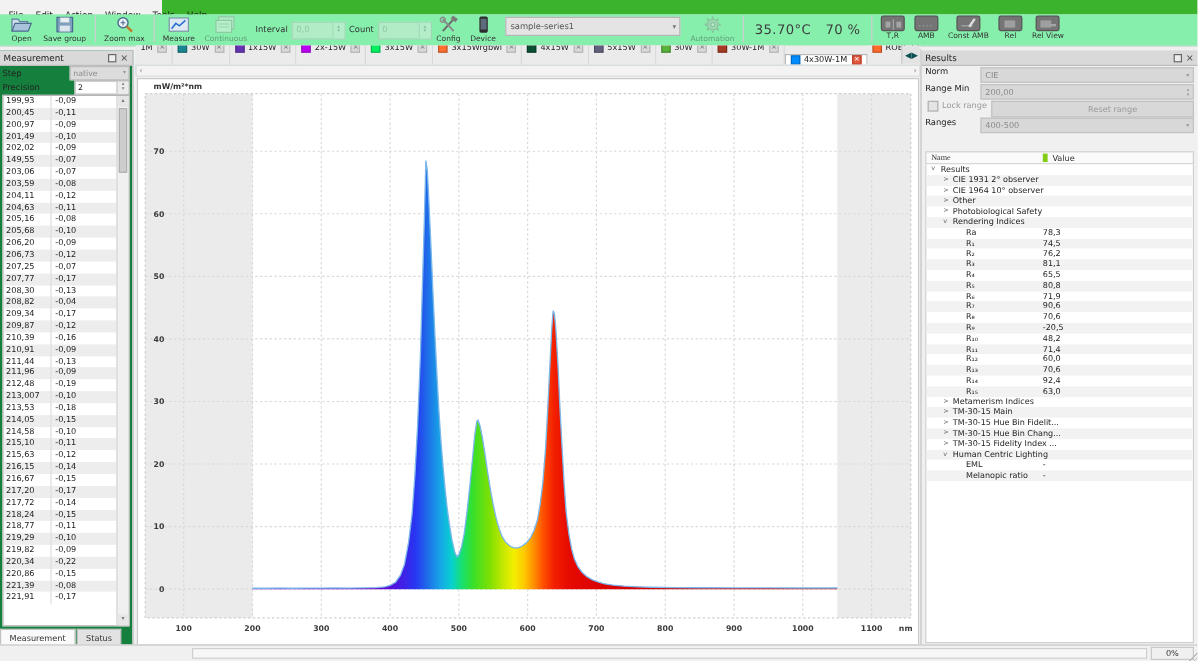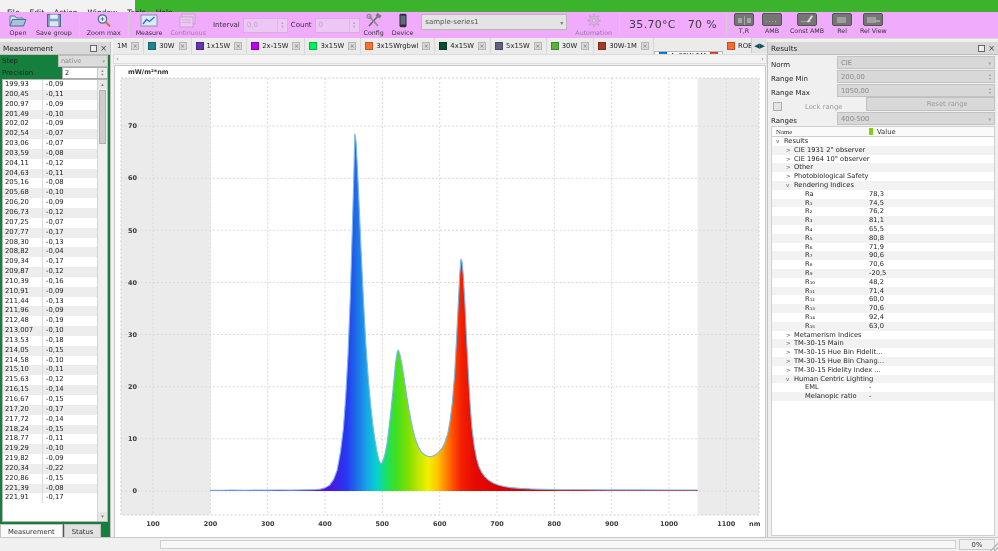--- a/index.html
+++ b/index.html
@@ -3,42 +3,42 @@
 <meta charset="utf-8">
 <style>
   html,body{margin:0;padding:0;}
   body{width:998px;height:551px;background:#f0f0f0;font-family:"DejaVu Sans",sans-serif;font-size:8px;color:#222;overflow:hidden;position:relative;-webkit-font-smoothing:antialiased;}
   
   .menubar{position:absolute;top:0;left:0;right:0;height:12px;background:#f2f2f2;border-bottom:1px solid #e0e0e0;}
   .menu-accent{position:absolute;top:0;left:135px;right:0;height:12px;background:#3cb32c;}
   .menu-items{position:absolute;top:0;left:2px;height:12px;display:flex;align-items:center;}
   .menu-item{padding:0 5px;font-size:7.5px;color:#1a1a1a;line-height:12px;margin-top:13px;}
   
-  .toolbar{position:absolute;top:12px;left:0;right:0;height:26px;background:#f0abfc;border-bottom:1px solid #dadada;display:flex;align-items:flex-start;padding-left:4px;}
+  .toolbar{position:absolute;top:12px;left:0;right:0;height:26px;background:#86efac;border-bottom:1px solid #dadada;display:flex;align-items:flex-start;padding-left:4px;}
   .tbtn{display:flex;flex-direction:column;align-items:center;justify-content:flex-start;height:25px;padding:1px 4px 0 4px;}
   .tbtn svg{display:block;}
   .tlabel{font-size:6.3px;color:#333;margin-top:1px;white-space:nowrap;}
   .tsep{width:1px;height:22px;background:#cfcfcf;margin:1px 3px 0 3px;}
   .disabledish{opacity:.45;}
   .tfield{display:flex;align-items:center;height:25px;padding-top:0;}
   .tfield-label{font-size:7px;color:#333;margin:0 3px;}
   .spin{display:flex;align-items:stretch;background:#e9e9e9;border:1px solid #b9b9b9;height:13px;margin-top:1px;}
   .spin .val{width:30px;font-size:7px;color:#9a9a9a;padding:2px 0 0 3px;}
   .spin-arrows{display:flex;flex-direction:column;justify-content:center;width:9px;border-left:1px solid #c9c9c9;background:#ececec;}
   .spin-arrows i{font-style:normal;font-size:4.5px;line-height:4px;color:#888;text-align:center;}
   .combo{display:flex;align-items:center;justify-content:space-between;background:#e4e4e4;border:1px solid #b6b6b6;height:14px;width:138px;margin:2px 4px 0 4px;padding:0 3px;}
   .combo .val{font-size:7px;color:#555;}
   .combo .arr{font-size:6px;color:#777;}
   .temp{display:flex;align-items:center;height:24px;font-size:11px;color:#3c3c3c;letter-spacing:.3px;}
   .temp span{margin:0 6px;}
   .dbtn{display:flex;flex-direction:column;align-items:center;height:25px;padding:1px 4px 0 4px;}
   .dicon{width:20px;height:13px;background:#757575;border:1px solid #545454;border-radius:2px;position:relative;box-sizing:border-box;}
   .dicon i{position:absolute;background:#a5a5a5;}
   
-  .tabbar{position:absolute;top:38px;left:113px;width:654px;height:16px;background:#ebebeb;border-bottom:7px solid #0ea5e9;display:flex;align-items:center;overflow:hidden;}
+  .tabbar{position:absolute;top:38px;left:113px;width:654px;height:16px;background:#ebebeb;border-bottom:7px solid #0ea5e9;display:flex;align-items:flex-end;overflow:hidden;}
   .stab{display:flex;align-items:center;padding:0 4px;border-right:1px solid #d8d8d8;background:#ebebeb;white-space:nowrap;}
   .stab.active{background:#ffffff;border:1px solid #b9b9b9;border-bottom:none;margin-top:19px;}
   .chip{width:8px;height:8px;margin-right:3px;border:1px solid rgba(0,0,0,.25);box-sizing:border-box;}
   .stab .lbl{font-size:6.8px;color:#222;margin-right:4px;}
   .tclose{width:8px;height:8px;background:#d9d9d9;border:1px solid #b5b5b5;color:#777;font-size:6px;line-height:6px;text-align:center;box-sizing:border-box;}
   .tclose.red{background:#e2593f;border-color:#b8402c;color:#fff;}
   .tab-nav{position:absolute;right:0;top:0;height:15px;display:flex;align-items:center;background:#e3e3e3;border-left:1px solid #c9c9c9;padding:0 2px;font-size:7px;color:#0d4f52;}
   
   .ldock{position:absolute;left:0;top:42px;width:111px;bottom:13px;background:#15803d;border-right:1px solid #c2c2c2;box-sizing:border-box;}
   .dock-title{height:12px;background:#d9d9d9;border-bottom:1px solid #bdbdbd;display:flex;align-items:center;justify-content:space-between;padding:0 3px;}
@@ -69,21 +69,21 @@
   
   .cdock{position:absolute;left:113px;top:54px;width:654px;bottom:13px;background:#f0f0f0;}
   .hstrip{position:absolute;left:0;right:0;top:0;height:10px;background:#f3f3f3;border:1px solid #ddd;box-sizing:border-box;display:flex;justify-content:space-between;align-items:center;}
   .hstrip .a{font-size:7px;color:#8a8a8a;line-height:8px;padding:0 2px;}
   .canvas{position:absolute;left:1px;right:1px;top:11px;bottom:0;background:#ffffff;border:1px solid #c9c9c9;box-sizing:border-box;}
   .canvas svg{width:100%;height:100%;display:block;}
   svg text{font-family:"DejaVu Sans",sans-serif;}
   
   .rdock{position:absolute;left:767px;width:231px;top:42px;bottom:13px;background:#f0f0f0;border-left:1px solid #c2c2c2;box-sizing:border-box;}
   .rform{position:absolute;left:3px;right:3px;top:14px;}
-  .rrow{display:flex;align-items:flex-end;height:13px;margin-bottom:1px;gap:20px;}
+  .rrow{display:flex;align-items:flex-start;height:13px;margin-bottom:1px;}
   .rrow .rl{width:46px;font-size:7px;color:#222;}
   .rctrl{flex:1;height:11px;background:#d8d8d8;border:1px solid #c2c2c2;display:flex;align-items:center;justify-content:space-between;padding:0 3px;}
   .rctrl .val{font-size:6.8px;color:#8a8a8a;}
   .rctrl .arr{font-size:5px;color:#999;}
   .rspin{display:flex;flex-direction:column;justify-content:center;}
   .rspin i{font-style:normal;font-size:4px;line-height:3.8px;color:#999;}
   .chk{width:7px;height:7px;border:1px solid #b0b0b0;background:#e4e4e4;margin:0 3px 0 2px;}
   .chklbl{font-size:6.8px;color:#9a9a9a;margin-right:4px;}
   .rbtn{flex:1;height:12px;background:#d8d8d8;border:1px solid #c0c0c0;font-size:6.8px;color:#9a9a9a;display:flex;align-items:center;justify-content:center;padding-left:33px;}
   .rtable-head{position:absolute;left:3px;right:3px;top:84px;height:11px;background:#fafafa;border:1px solid #cfcfcf;box-sizing:border-box;display:flex;align-items:center;}
@@ -367,21 +367,21 @@
         </div>
         <div class="mrow">
           <span class="c1">201,49</span>
           <span class="c2">-0,10</span>
         </div>
         <div class="mrow">
           <span class="c1">202,02</span>
           <span class="c2">-0,09</span>
         </div>
         <div class="mrow">
-          <span class="c1">202,54</span>
+          <span class="c1">149,55</span>
           <span class="c2">-0,07</span>
         </div>
         <div class="mrow">
           <span class="c1">203,06</span>
           <span class="c2">-0,07</span>
         </div>
         <div class="mrow">
           <span class="c1">203,59</span>
           <span class="c2">-0,08</span>
         </div>
@@ -636,30 +636,20 @@
       <span class="rl">Range Min</span>
       <div class="rctrl">
         <span class="val">200,00</span>
         <span class="rspin">
             <i>▴</i>
             <i>▾</i>
           </span>
       </div>
     </div>
     <div class="rrow">
-      <span class="rl">Range Max</span>
-      <div class="rctrl">
-        <span class="val">1050,00</span>
-        <span class="rspin">
-            <i>▴</i>
-            <i>▾</i>
-          </span>
-      </div>
-    </div>
-    <div class="rrow">
       <span class="chk"></span>
       <span class="chklbl">Lock range</span>
       <div class="rbtn">Reset range</div>
     </div>
     <div class="rrow">
       <span class="rl">Ranges</span>
       <div class="rctrl">
         <span class="val">400-500</span>
         <span class="arr">▾</span>
       </div>

